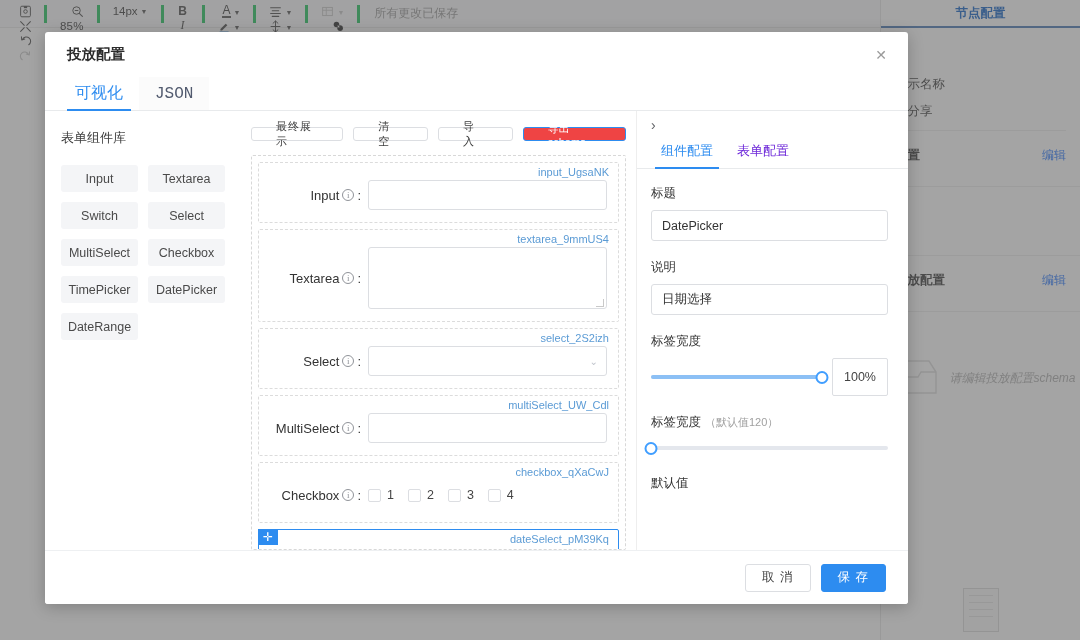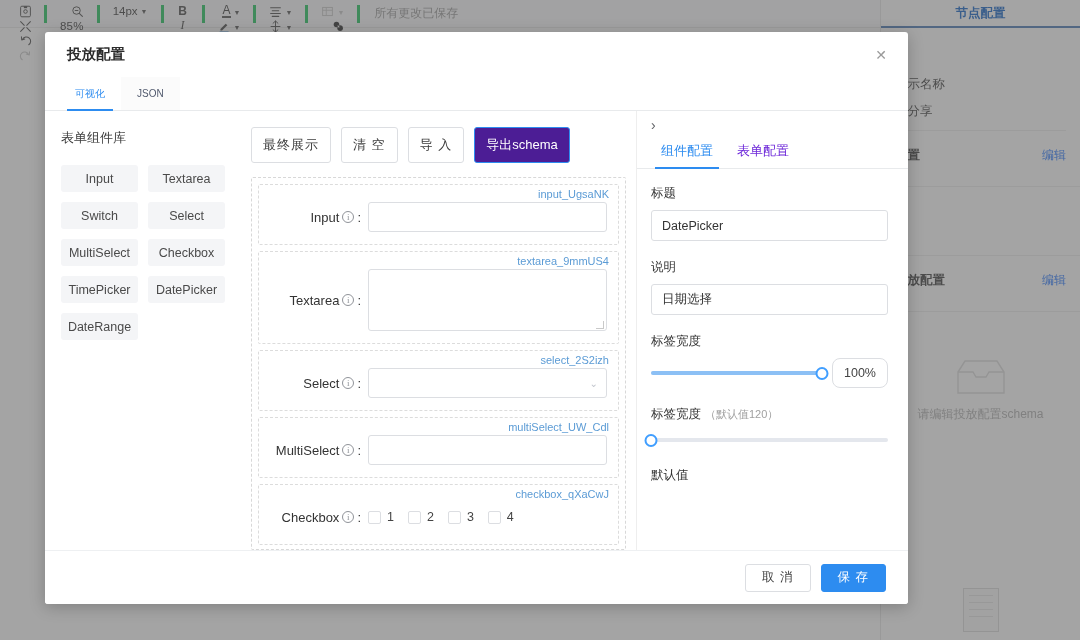--- a/index.html
+++ b/index.html
@@ -48,22 +48,22 @@
     border-bottom: 2px solid #4a79b4; background: #fff;
   }
   .np-section { padding: 14px 14px 0 14px; }
   .np-label { font-size: 12.5px; color: #3c3c3c; margin-bottom: 10px; }
   .np-label.bold { font-weight: bold; }
   .np-value { font-size: 12.5px; color: #444; padding-bottom: 10px;
     border-bottom: 1px solid #ededed; }
   .np-row { display: flex; justify-content: space-between; align-items: flex-start;
     padding: 16px 14px 12px 14px; border-bottom: 1px solid #ededed; }
   .np-edit { color: #2878ff; font-size: 12px; cursor: pointer; }
-  .np-empty { display: flex; flex-direction: column; align-items: center;
-    justify-content: flex-start; gap: 8px; padding-top: 46px; }
+  .np-empty { display: flex; flex-direction: row; align-items: center;
+    justify-content: center; gap: 8px; padding-top: 46px; font-style: italic; }
   .np-empty-txt { font-size: 12px; color: #b0b0b0; }
   .np-doc-shape { width: 56px; height: 40px; }
   .np-bottom-doc { position: absolute; bottom: 8px; left: 50%; transform: translateX(-50%);
     width: 36px; height: 44px; border: 1px solid #dcdcdc; background: #fafafa; }
   .np-bottom-doc .ln { height: 1px; background: #e4e4e4; margin: 6px 5px 0 5px; }
 
   
   #veil { position: absolute; inset: 0; background: rgba(90,90,90,.55); }
 
   
@@ -75,22 +75,22 @@
   }
   .modal-hd { height: 45px; display: flex; align-items: center;
     padding: 0 22px; position: relative; flex: 0 0 auto; }
   .modal-title { font-size: 14.5px; font-weight: bold; color: #2c2c2c; }
   .modal-close { position: absolute; right: 18px; top: 14px; width: 18px; height: 18px;
     display: flex; align-items: center; justify-content: center;
     color: #9a9a9a; font-size: 14px; cursor: pointer; }
 
   .modal-tabs { height: 34px; display: flex; align-items: stretch;
     border-bottom: 1px solid #e8eaec; padding-left: 14px; flex: 0 0 auto; }
-  .m-tab { padding: 0 16px; display: flex; align-items: center; font-size: 10px;
-    color: #515a6e; cursor: pointer; position: relative; }
+  .m-tab { padding: 0 16px; display: flex; align-items: center; font-size: 16px;
+    color: #515a6e; cursor: pointer; position: relative; font-family: Liberation Mono, monospace; }
   .m-tab.active { color: #2d8cf0; }
   .m-tab.active::after { content: ''; position: absolute; left: 8px; right: 8px;
     bottom: -1px; height: 2px; background: #2d8cf0; }
   .m-tab.bg { background: #fbfbfb; }
 
   .modal-body { flex: 1 1 auto; display: flex; min-height: 0; }
 
   
   .lib { width: 196px; flex: 0 0 196px; padding: 18px 16px 0 16px; }
   .lib-title { font-size: 13px; color: #3c3c3c; margin-bottom: 18px; }
@@ -99,26 +99,26 @@
     height: 27px; background: #f4f5f7; border-radius: 3px;
     display: flex; align-items: center; justify-content: center;
     font-size: 12.5px; color: #4a4a4a; cursor: grab; user-select: none;
   }
 
   
   .center { flex: 1 1 auto; padding: 16px 10px 0 10px; display: flex;
     flex-direction: column; min-width: 0; }
   .center-bar { display: flex; gap: 10px; margin-bottom: 14px; flex: 0 0 auto; }
   .cbtn {
-    height: 36px; padding: 0 11px; border: 1px solid #dcdee2; background: #fff;
-    border-radius: 3px; font-size: 13px; color: #3c3c3c; cursor: pointer;
+    height: 14px; padding: 0 24px; border: 1px solid #dcdee2; background: #fff;
+    border-radius: 3px; font-size: 11px; color: #3c3c3c; cursor: pointer;
     display: flex; align-items: center; letter-spacing: 1px;
     font-family: "Liberation Sans", sans-serif;
   }
-  .cbtn.primary { background: #4c1d95; border-color: #2d8cf0; color: #fff; letter-spacing: 0; }
+  .cbtn.primary { background: #ef4444; border-color: #2d8cf0; color: #fff; letter-spacing: 0; }
 
   .canvas {
     flex: 1 1 auto; border: 1px dashed #d8d8d8; border-radius: 2px;
     overflow-y: scroll; overflow-x: hidden; padding: 6px 6px 6px 6px;
     background: #fff; min-height: 0;
   }
   .canvas::-webkit-scrollbar { width: 7px; }
   .canvas::-webkit-scrollbar-track { background: #f7f7f7; }
   .canvas::-webkit-scrollbar-thumb { background: #c4c4c4; border-radius: 4px; }
 
@@ -186,21 +186,21 @@
   .cfg-hint { font-size: 11px; color: #a0a0a0; }
   .cfg-inp { width: 100%; height: 31px; border: 1px solid #dcdee2; border-radius: 3px;
     padding: 0 10px; font-size: 12.5px; color: #333; display: flex; align-items: center;
     background: #fff; }
   .slider-row { display: flex; align-items: center; gap: 10px; }
   .slider { flex: 1 1 auto; height: 18px; position: relative; display: flex; align-items: center; }
   .s-rail { position: absolute; left: 0; right: 0; height: 4px; background: #e4e7ed; border-radius: 2px; }
   .s-fill { position: absolute; left: 0; height: 4px; background: #8cc0f5; border-radius: 2px; }
   .s-knob { position: absolute; width: 13px; height: 13px; border: 2px solid #409eff;
     background: #fff; border-radius: 50%; transform: translateX(-50%); cursor: grab; }
-  .s-box { width: 56px; height: 30px; border: 1px solid #dcdee2; border-radius: 8px;
+  .s-box { width: 56px; height: 38px; border: 1px solid #dcdee2; border-radius: 2px;
     display: flex; align-items: center; justify-content: center; font-size: 12.5px; color: #444; }
 
   .modal-ft { height: 54px; flex: 0 0 auto; border-top: 1px solid #eef0f2;
     display: flex; align-items: center; justify-content: flex-end;
     gap: 10px; padding-right: 22px; background: #fff; }
   .fbtn { height: 28px; padding: 0 16px; border: 1px solid #dcdee2; background: #fff;
     border-radius: 3px; font-size: 12.5px; color: #3c3c3c; cursor: pointer;
     display: flex; align-items: center; letter-spacing: 1px; }
   .fbtn.primary { background: #2d8cf0; border-color: #2d8cf0; color: #fff; }
 </style>

